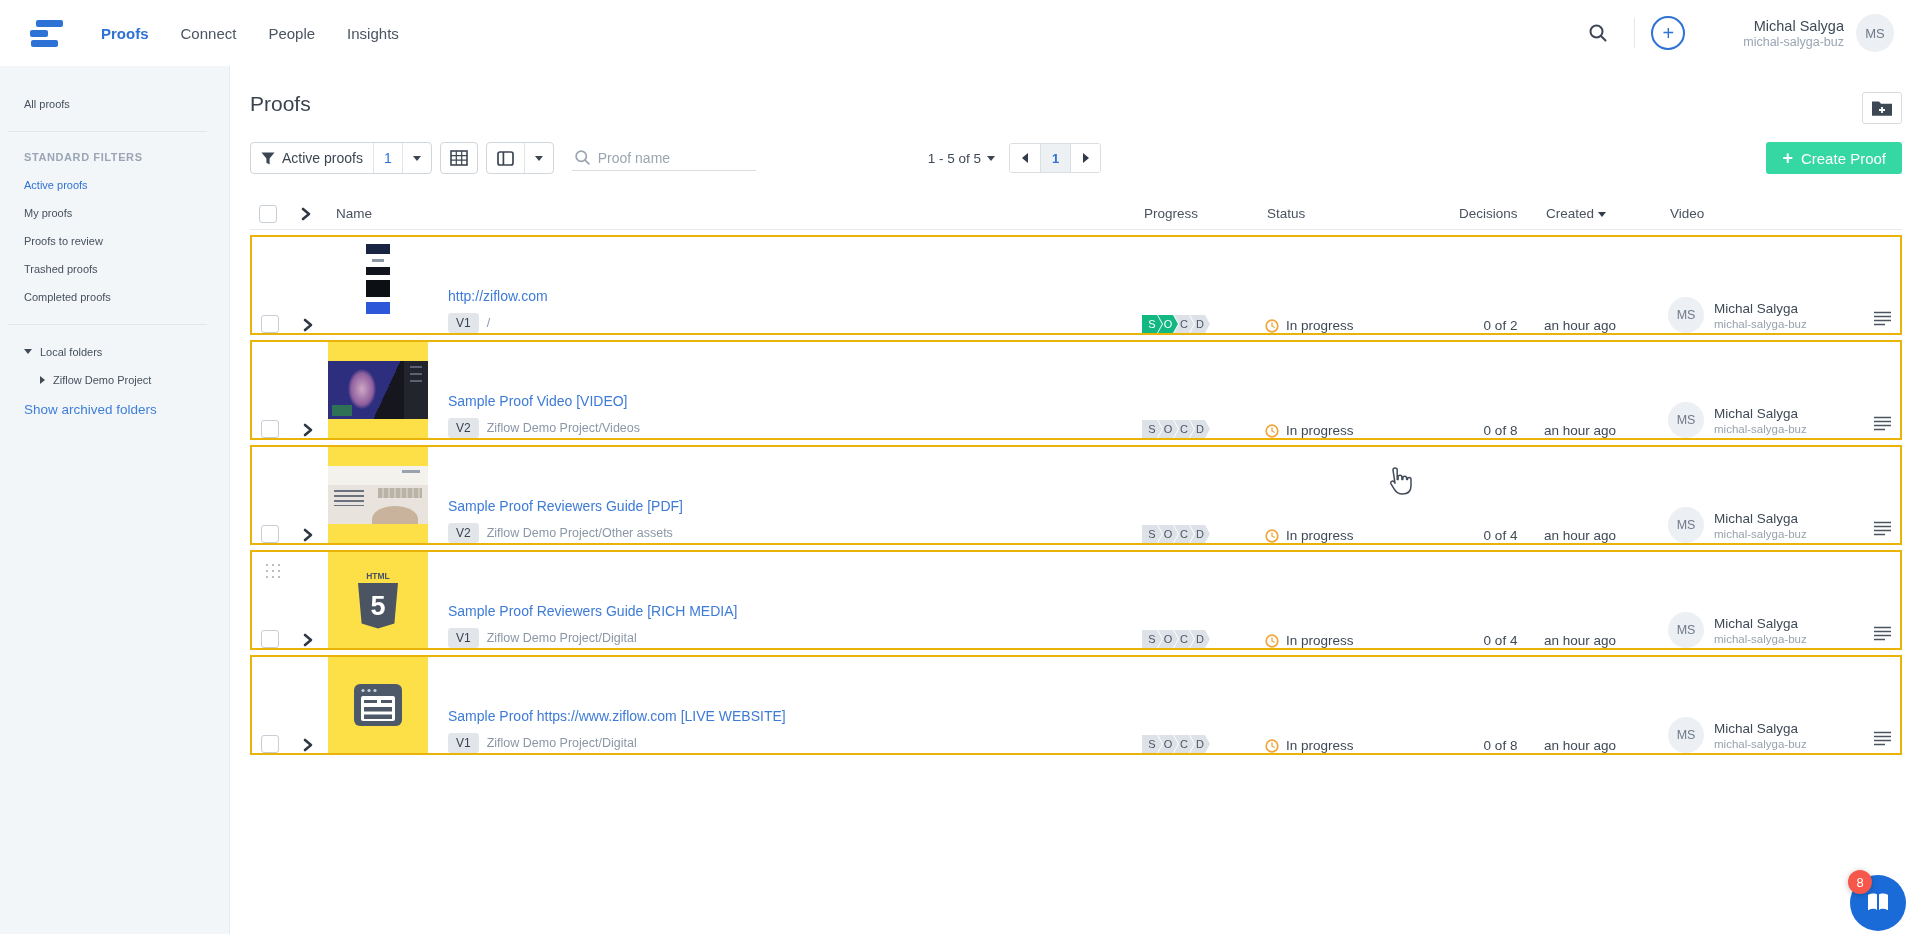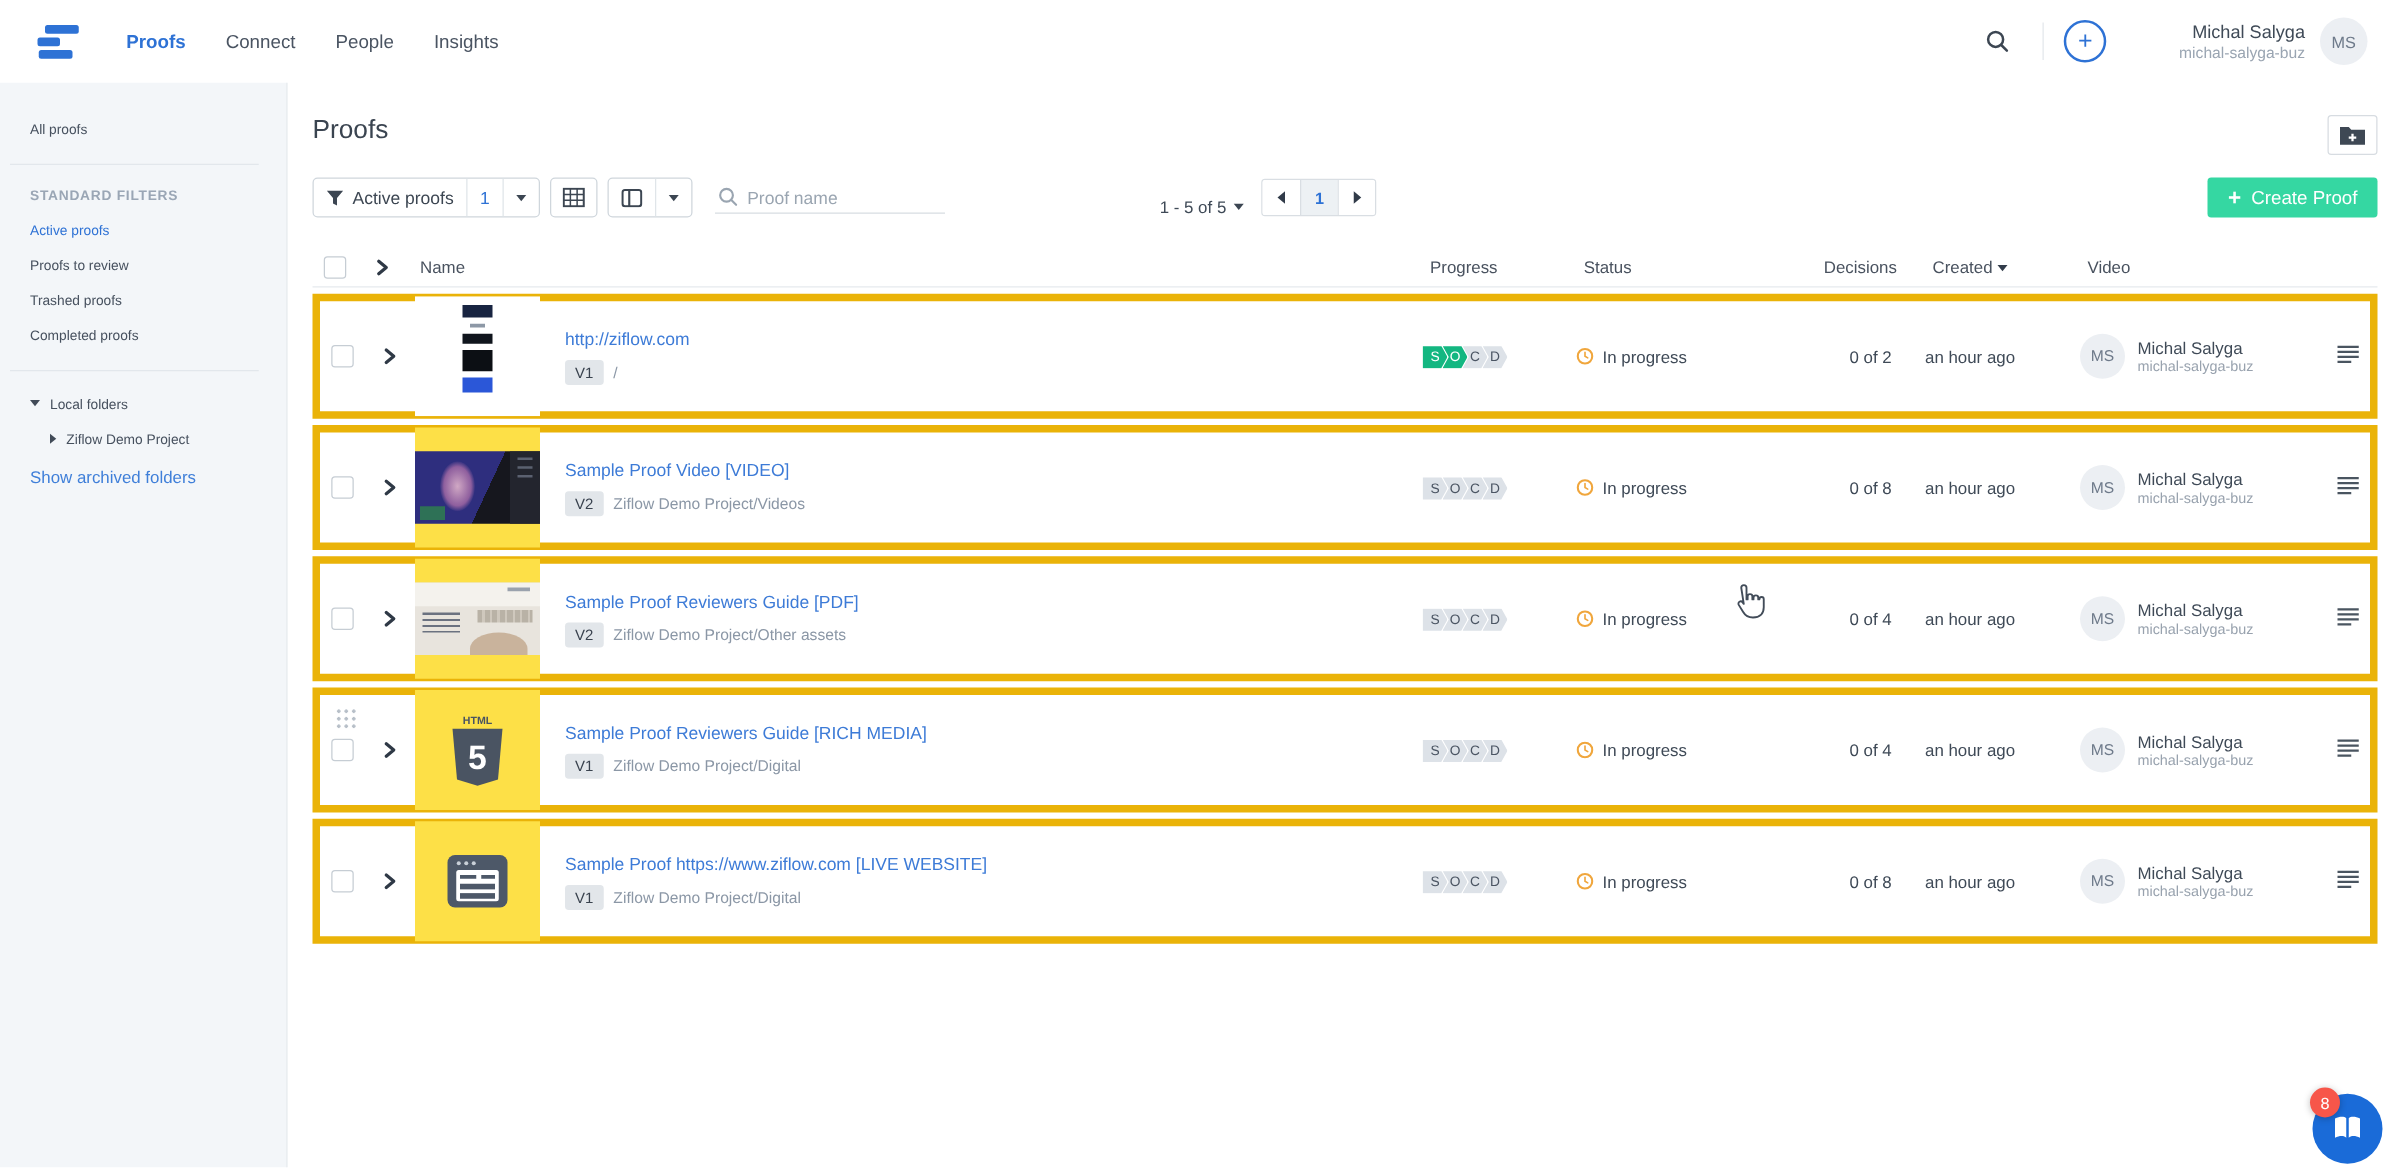--- a/index.html
+++ b/index.html
@@ -45,21 +45,21 @@
   .btn-group{display:flex;border:1px solid #cfd6dc;border-radius:4px;background:#fff;height:32px;align-items:stretch}
   .bg-seg{display:flex;align-items:center;padding:0 10px;cursor:pointer;font-size:14px;color:#3c4652}
   .bg-seg + .bg-seg{border-left:1px solid #e0e5e9}
   .bg-count{color:#2e72d5}
   .caret{display:inline-block;width:0;height:0;border-left:4.5px solid transparent;border-right:4.5px solid transparent;border-top:5px solid #3c4652}
   .tool-btn{border:1px solid #cfd6dc;border-radius:4px;background:#fff;height:32px;width:38px;display:flex;align-items:center;justify-content:center;margin-left:8px;cursor:pointer}
   .group2{margin-left:8px}
   .searchbox{display:flex;align-items:center;margin-left:18px;border-bottom:1px solid #d8dde2;padding:4px 2px;width:184px;gap:7px}
   .searchbox input{border:none;outline:none;font-size:14px;font-family:"Liberation Sans",sans-serif;color:#3f4a57;width:140px;background:transparent}
   .searchbox input::placeholder{color:#9aa5b1}
-  .pagination{display:flex;align-items:flex-end;margin-left:172px}
+  .pagination{display:flex;align-items:center;margin-left:172px}
   .pag-range{font-size:13.5px;color:#3f4a57;display:flex;align-items:center;gap:6px;cursor:pointer;margin-right:14px}
   .pag-group{display:flex;border:1px solid #d9dee3;border-radius:3px;overflow:hidden}
   .pag-btn{width:30px;height:28px;background:#fff;display:flex;align-items:center;justify-content:center;cursor:pointer;font-size:13px}
   .pag-btn + .pag-btn{border-left:1px solid #d9dee3}
   .pag-btn.current{background:#edf1f4;color:#2e72d5;font-weight:700}
   .arr-l{width:0;height:0;border-top:5px solid transparent;border-bottom:5px solid transparent;border-right:6px solid #313b49}
   .arr-r{width:0;height:0;border-top:5px solid transparent;border-bottom:5px solid transparent;border-left:6px solid #313b49}
   .create-btn{margin-left:auto;background:#35d7a2;color:#fff;border:none;border-radius:3px;height:32px;padding:0 16px;font-size:15px;display:flex;align-items:center;gap:8px;cursor:pointer;font-family:"Liberation Sans",sans-serif}
   .create-btn .plus{font-size:18px;font-weight:700;line-height:1}
 
@@ -71,21 +71,21 @@
   .c-name{flex:1;padding-right:8px}
   .c-prog{width:123px}
   .c-status{width:192px;display:flex;align-items:center;gap:7px}
   .c-dec{width:87px;text-align:center}
   .c-created{width:124px}
   .c-owner{width:196px;display:flex;align-items:center;gap:10px}
   .c-menu{width:36px;display:flex;justify-content:center}
   .sort-tri{display:inline-block;width:0;height:0;border-left:4px solid transparent;border-right:4px solid transparent;border-top:5px solid #323c4a;margin-left:4px;vertical-align:1px}
   .checkbox{width:18px;height:18px;border:1px solid #c6cdd4;border-radius:3px;background:#fff;cursor:pointer;display:inline-block}
 
-  .row{display:flex;align-items:center;height:100px;border:6px solid #eab308;margin-bottom:5px;background:#fff;position:relative}
+  .row{display:flex;align-items:flex-end;height:100px;border:2px solid #eab308;margin-bottom:5px;background:#fff;position:relative}
   .dragdots{position:absolute;top:10px;left:12px;width:17px;height:17px;background-image:radial-gradient(#b7bfc8 1.3px,transparent 1.4px);background-size:6px 6px;cursor:grab}
   .thumb{width:100px;height:96px;background:#fde047;display:flex;align-items:center;justify-content:center;cursor:pointer;overflow:hidden}
   .proofname{font-size:14px;color:#3d7bd7;display:inline-block}
   .meta{display:flex;align-items:center;margin-top:9px;gap:8px}
   .vbadge{background:#e2e6ea;color:#39424e;font-size:12px;border-radius:3px;padding:3px 8px}
   .pathtxt{font-size:12.5px;color:#8b97a6}
   .pseg{width:20px;height:18px;line-height:18px;text-align:center;font-size:11px;color:#4b5563;background:#dde2e8;clip-path:polygon(0 0,15px 0,20px 50%,15px 100%,0 100%,5px 50%);margin-left:-4px;display:inline-block}
   .pseg.first{clip-path:polygon(0 0,15px 0,20px 50%,15px 100%,0 100%);margin-left:0}
   .pseg.on{background:#13b781;color:#fff}
   .status-txt,.dec-txt,.created-txt{font-size:13.5px;color:#3f4a57}
@@ -144,20 +144,21 @@
     </div>
     <div class="avatar">MS</div>
   </div>
 </header>
 
 <aside class="sidebar">
   <a class="side-item">All proofs</a>
   <hr class="side-div">
   <div class="side-section">STANDARD FILTERS</div>
   <a class="side-item active">Active proofs</a>
+  <a class="side-item">My proofs</a>
   <a class="side-item">Proofs to review</a>
   <a class="side-item">Trashed proofs</a>
   <a class="side-item">Completed proofs</a>
   <hr class="side-div">
   <a class="side-item"><span class="tri-down"></span><span>Local folders</span></a>
   <a class="side-item side-folder"><span class="tri-right"></span><span>Ziflow Demo Project</span></a>
   <a class="side-link">Show archived folders</a>
 </aside>
 
 <main class="content">

